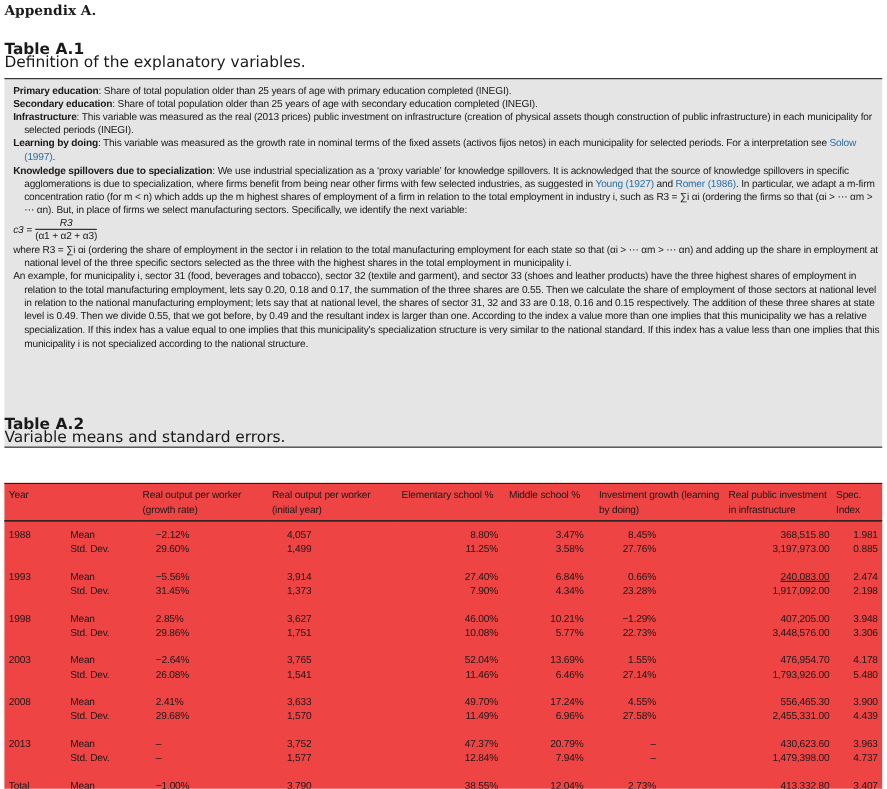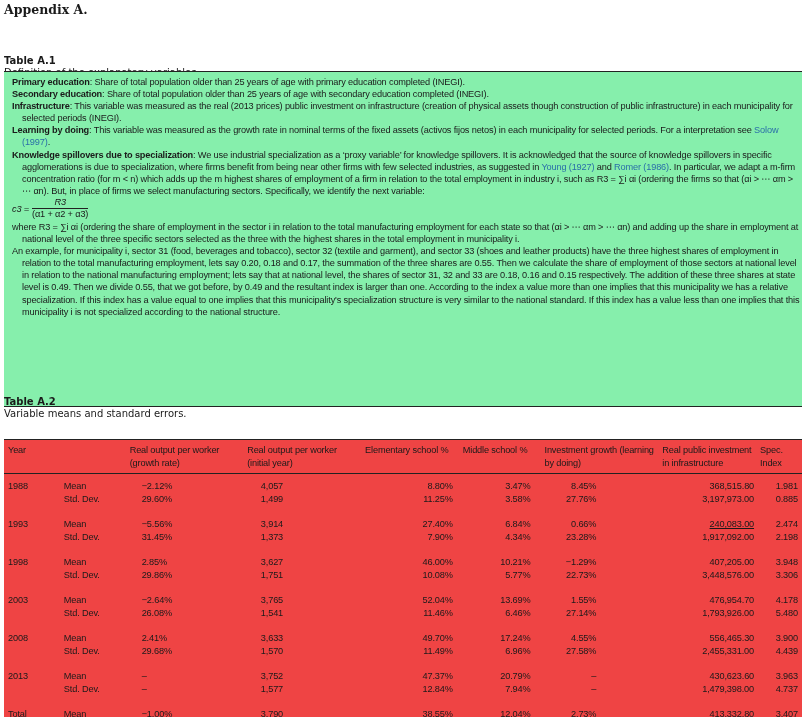--- a/index.html
+++ b/index.html
@@ -1,23 +1,23 @@
 <!DOCTYPE html>
 <html><head>
 <meta charset="utf-8">
 <style>
   html, body { margin: 0; padding: 0; background: #ffffff; }
   body { width: 806px; height: 717px; overflow: hidden; position: relative;
          font-family: "Liberation Sans", sans-serif; color: #1a1a1a; }
   .appendix { position: absolute; left: 4px; top: 2px; font-family: "DejaVu Serif", serif;
               font-weight: bold; font-size: 12.5px; }
-  .tcap { position: absolute; left: 4px; font-family: "DejaVu Sans", sans-serif; font-size: 10px; line-height: 12px; margin-top: 16px; }
+  .tcap { position: absolute; left: 4px; font-family: "DejaVu Sans", sans-serif; font-size: 14px; line-height: 12px; }
   .tcap .tlabel { font-weight: bold; display: block; }
   .box1 { position: absolute; left: 4px; top: 71px; width: 798px; height: 334px;
-          background: #86efac; border-top: 1.3px solid #222; border-bottom: 1.3px solid #222; }
+          background: #e5e5e5; border-top: 1.3px solid #222; border-bottom: 1.3px solid #222; }
   .defs { position: absolute; left: 8px; top: 4px; width: 790px;
           font-family: "Liberation Sans", sans-serif; font-size: 9.2px; line-height: 12.1px;
           letter-spacing: -0.15px; }
   .defs p { margin: 0; padding-left: 10px; text-indent: -10px; }
   .defs b { font-weight: bold; }
   .defs .lnk { color: #2a6fa8; }
   .defs i { font-style: italic; }
   .frac { display: inline-block; vertical-align: middle; text-align: center; margin-left: 3px; }
   .frac .num { display: block; border-bottom: 0.8px solid #222; padding: 0 2px; line-height: 11px; }
   .frac .den { display: block; line-height: 11px; }

